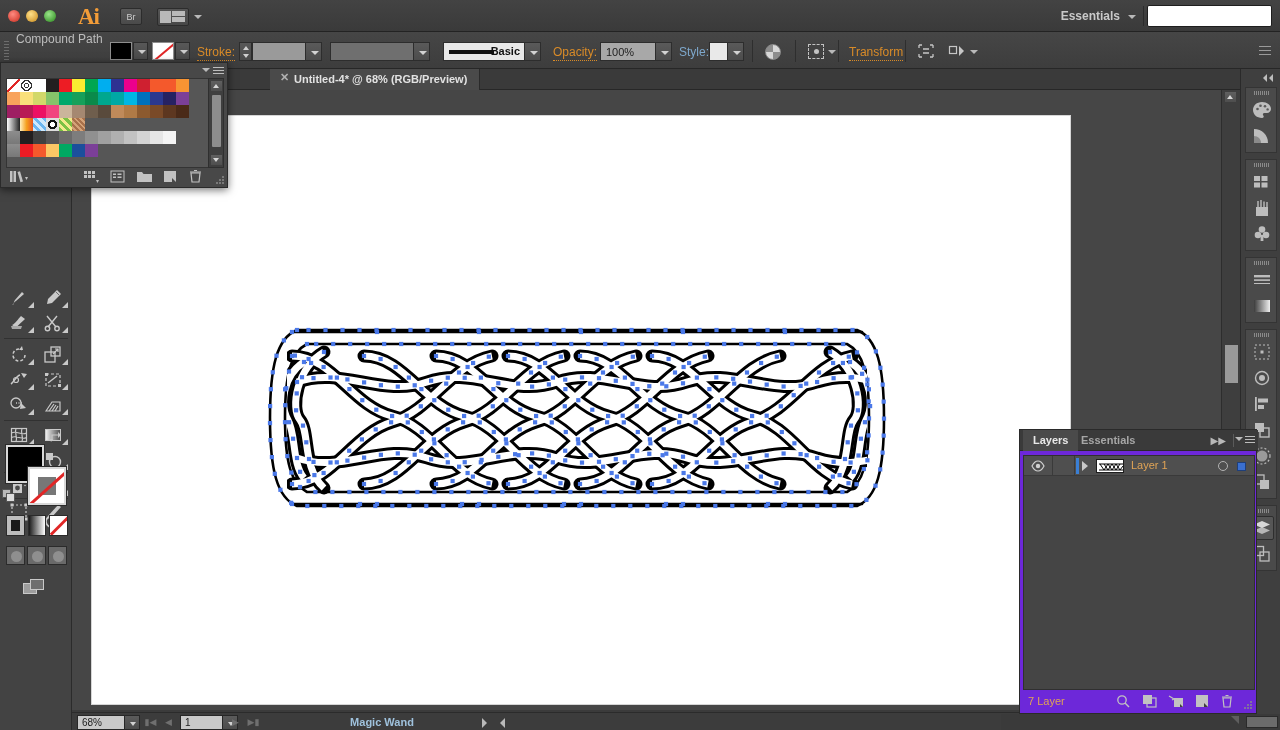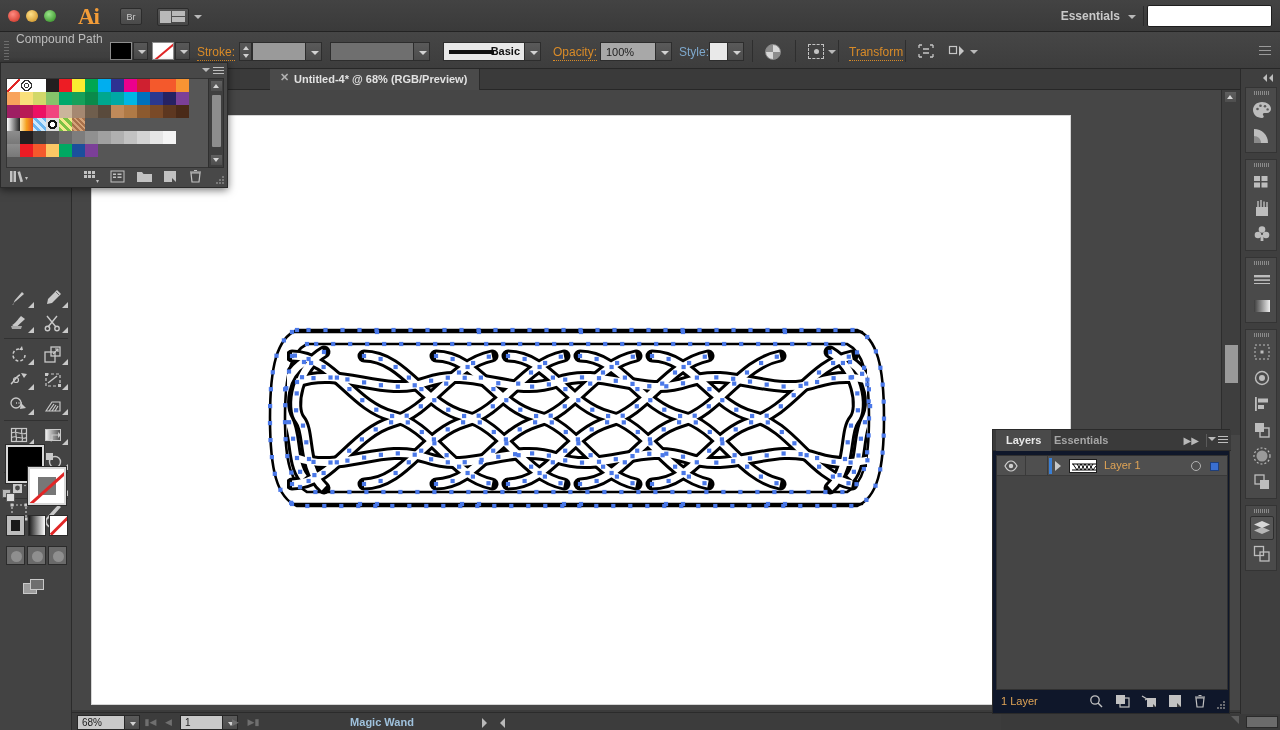--- a/index.html
+++ b/index.html
@@ -246,22 +246,22 @@
   }
   #dock-collapse{ position:absolute; right:5px; top:4px; width:14px; height:10px; }
   .dockgroup{ position:absolute; left:4px; width:32px; background:#4a4a4a; border:1px solid #343434; }
   .dg-grip{ position:absolute; left:8px; top:3px; width:16px; height:4px;
     background:repeating-linear-gradient(90deg,#8a8a8a 0 1px,transparent 1px 2px); }
   .dicon{ position:absolute; left:4px; width:24px; height:24px; display:flex; align-items:center; justify-content:center; }
   .dicon.sel{ background:#565656; border:1px solid #2e2e2e; border-radius:2px; }
 
   
   #layers{
-    position:absolute; left:992px; top:429px; width:238px; height:285px;
-    background:#0f172a; border:1px solid #2a2a2a;
+    position:absolute; left:1019px; top:429px; width:238px; height:285px;
+    background:#6d28d9; border:1px solid #2a2a2a;
   }
   #ly-tabs{ position:absolute; left:0; top:0; width:238px; height:21px; background:#3a3a3a; border-bottom:1px solid #2a2a2a; }
   .lytab{ position:absolute; top:0; height:21px; line-height:20px; padding:0 10px; font-size:11px; font-weight:bold; }
   #lytab-layers{ left:3px; background:#4a4a4a; color:#e8e8e8; }
   #lytab-artboards{ left:51px; color:#a6a6a6; }
   #ly-dblarrow{ position:absolute; right:32px; top:5px; color:#b8b8b8; font-size:10px; }
   #ly-divider{ position:absolute; right:24px; top:4px; width:1px; height:13px; background:#5a5a5a; }
   #ly-menu-caret{ position:absolute; right:15px; top:7px; }
   #ly-menu-lines{ position:absolute; right:3px; top:6px; width:10px; }
   #ly-menu-lines i{ display:block; height:1px; background:#bdbdbd; margin-bottom:2px; }
@@ -1527,21 +1527,21 @@
             </g>
           </svg>
       </div>
       <div id="ly-name">Layer 1</div>
       <div id="ly-target"></div>
       <div id="ly-selbox"></div>
     </div>
   </div>
 
   <div id="ly-foot">
-    <div id="ly-count">1 Layer</div>
+    <div id="ly-count">7 Layer</div>
     <div class="lyf-ic" id="lyf-locate">
       <svg width="14" height="14" viewBox="0 0 14 14">
           <circle cx="6" cy="6" r="4.2" fill="none" stroke="#c2c2c2" stroke-width="1.3"></circle>
           <path d="M9 9l4 4" stroke="#c2c2c2" stroke-width="1.5"></path>
         </svg>
     </div>
     <div class="lyf-ic" id="lyf-mask">
       <svg width="15" height="14" viewBox="0 0 15 14">
           <rect x="1" y="1" width="9" height="9" fill="#c2c2c2"></rect>
           <rect x="5" y="4" width="9" height="9" fill="none" stroke="#c2c2c2" stroke-width="1.2"></rect>

